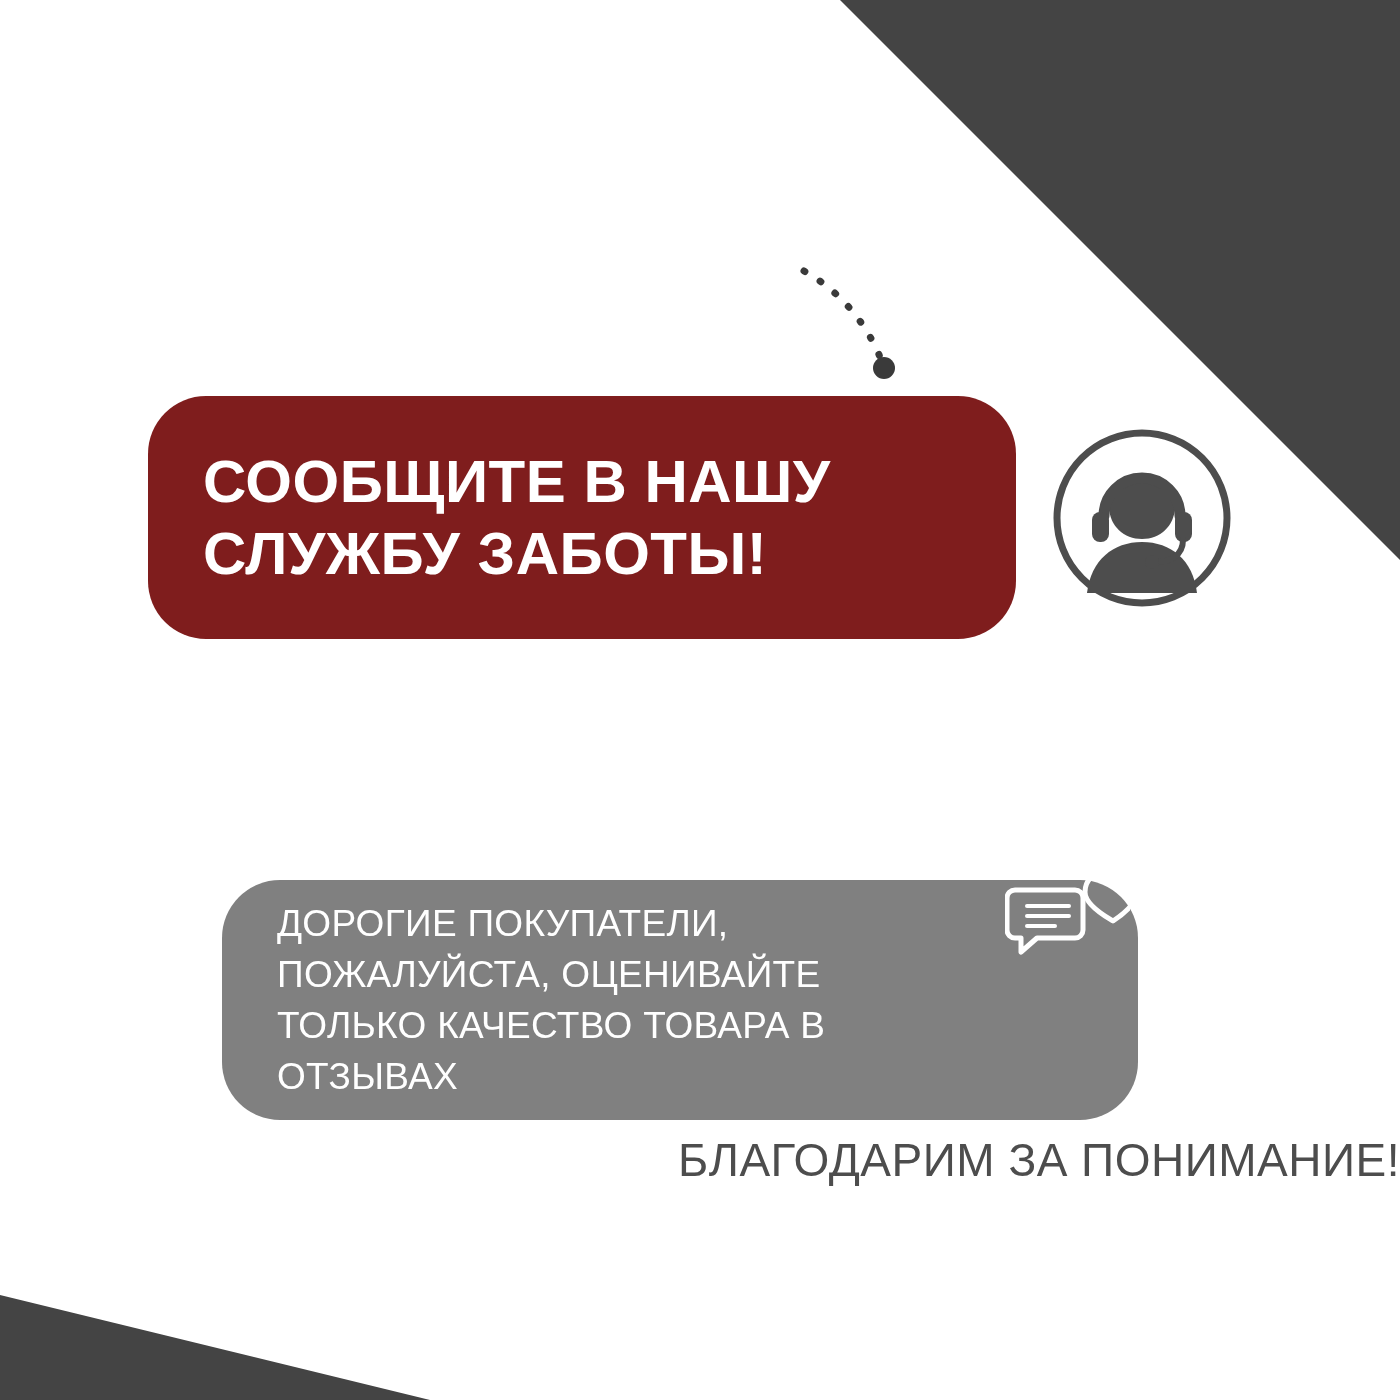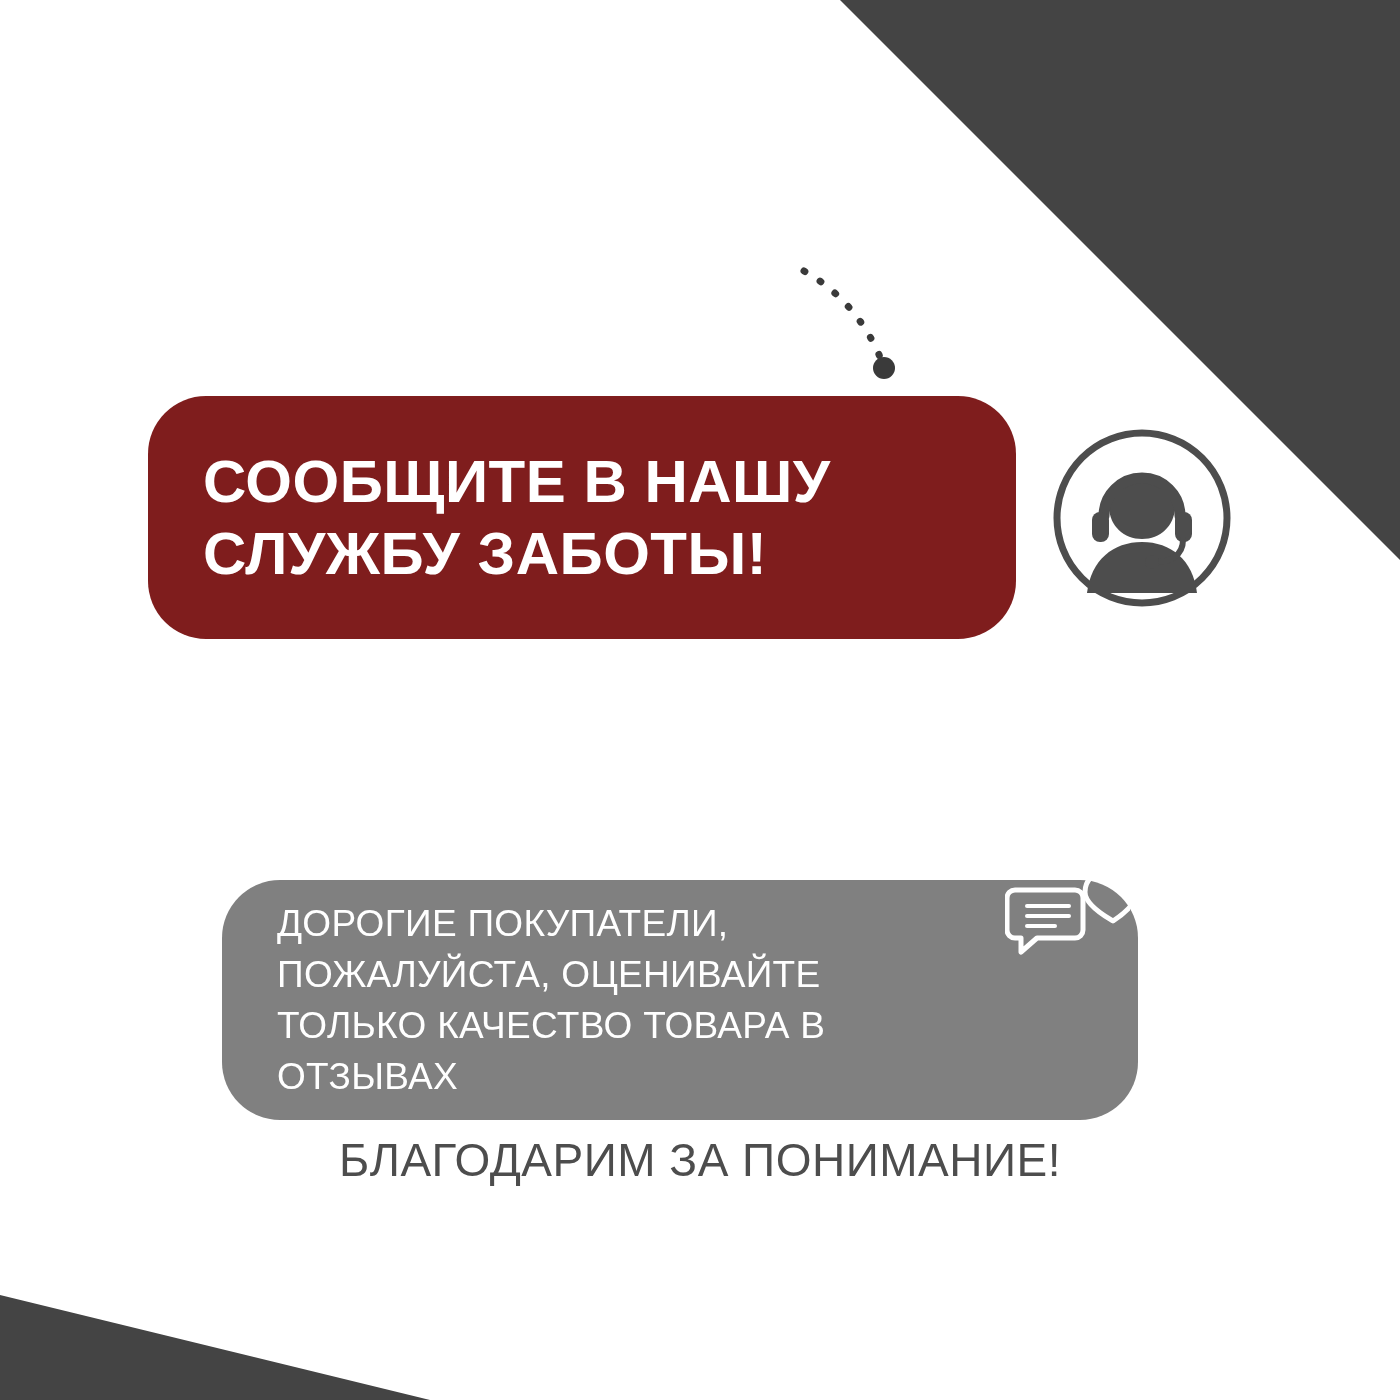--- a/index.html
+++ b/index.html
@@ -142,21 +142,21 @@
     width: 125px;
     height: 110px;
   }
 
   
   .footer-text {
     position: absolute;
     left: 0;
     top: 1133px;
     width: 1400px;
-    text-align: center;
+    text-align: right;
     color: #4d4d4d;
     font-size: 46px;
     letter-spacing: 0.5px;
     text-transform: uppercase;
   }
 </style>
 </head>
 <body>
 
 <div id="poster">

